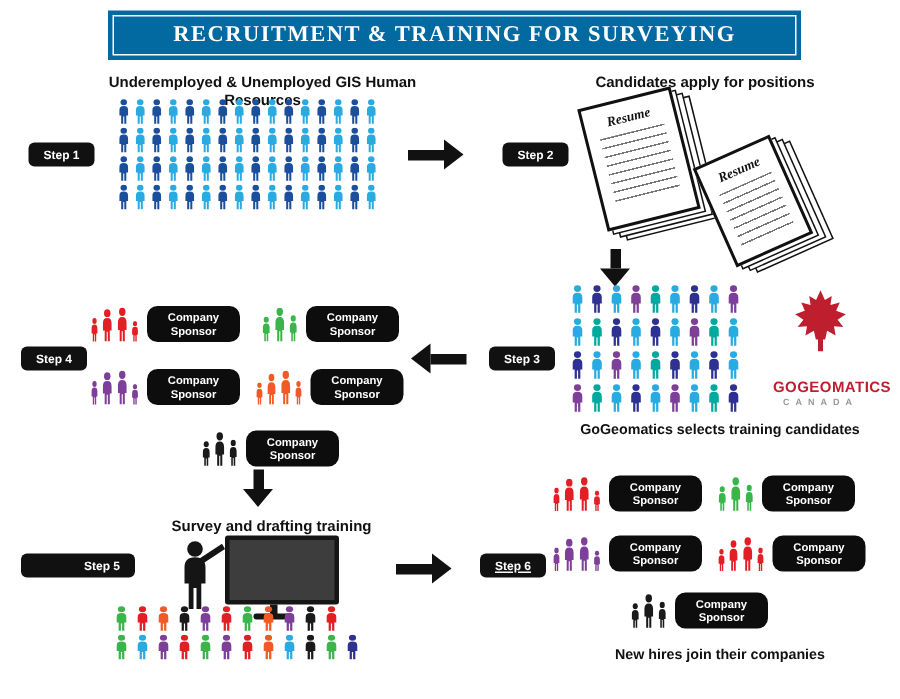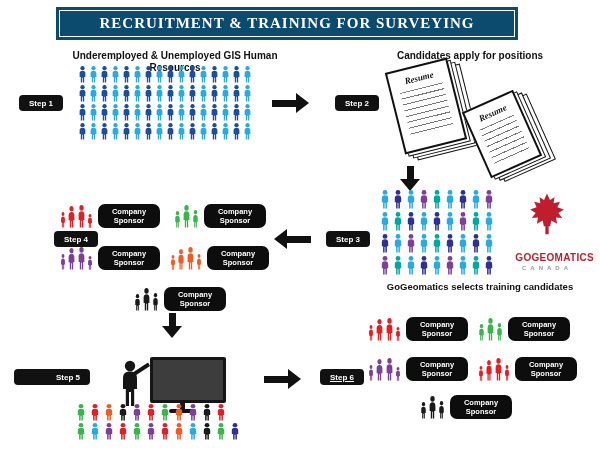--- a/index.html
+++ b/index.html
@@ -1,39 +1,39 @@
 <!DOCTYPE html>
 <html><head>
 <meta charset="utf-8">
 <style>
   html,body{margin:0;padding:0;background:#fff;}
   .canvas{position:relative;width:600px;height:466px;background:#ffffff;overflow:hidden;
           font-family:"Liberation Sans",sans-serif;color:#111;}
 
   
-  .banner{position:absolute;left:56px;top:7px;width:462px;background:#0c4a6e;padding:3px;box-sizing:border-box;}
+  .banner{position:absolute;left:72px;top:7px;width:462px;background:#0369a1;padding:3px;box-sizing:border-box;}
   .banner-inner{border:1.5px solid #fff;color:#fff;text-align:center;padding:4px 6px;
     font-family:"Liberation Serif",serif;font-weight:bold;font-size:15px;letter-spacing:1px;}
 
   
   .heading{position:absolute;font-weight:bold;font-size:10px;text-align:center;line-height:1.2;}
   .h-step1{left:52px;top:50px;width:246px;}
   .h-step2{left:368px;top:50px;width:204px;}
   .h-step4{left:88px;top:191px;width:178px;}
   .h-step5{left:90px;top:346px;width:182px;}
   .cap-step3{left:372px;top:281px;width:216px;font-size:9.5px;}
   .cap-step6{left:376px;top:431px;width:208px;font-size:9.5px;}
 
   
   .step-badge{position:absolute;width:44px;height:16px;background:#111;color:#fff;border-radius:4px;
     display:flex;align-items:center;justify-content:center;font-weight:bold;font-size:8px;}
   .badge-step1{left:19px;top:95px;}
   .badge-step2{left:335px;top:95px;}
   .badge-step3{left:326px;top:231px;}
-  .badge-step4{left:14px;top:231px;margin-left:40px;}
+  .badge-step4{left:14px;top:231px;}
   .badge-step5{left:14px;top:369px;padding-left:32px;}
   .badge-step6{left:320px;top:369px;text-decoration:underline;}
 
   
   .arrow{position:absolute;display:flex;align-items:center;}
   .arrow.down{flex-direction:column;}
   .shaft-h{display:block;width:24px;height:7px;background:#111;}
   .head-r{display:block;width:0;height:0;border-left:13px solid #111;border-top:10px solid transparent;border-bottom:10px solid transparent;}
   .head-l{display:block;width:0;height:0;border-right:13px solid #111;border-top:10px solid transparent;border-bottom:10px solid transparent;}
   .shaft-v{display:block;width:7px;height:13px;background:#111;}
@@ -1133,20 +1133,21 @@
         </div>
       </div>
     <div class="sponsor">Company Sponsor</div>
   </div>
 
   <div class="arrow down arrow-4">
       <i class="shaft-v"></i>
       <i class="head-d"></i>
     </div>
 
+  <div class="heading h-step5">Survey and drafting training</div>
   <div class="step-badge badge-step5">Step 5</div>
   <div class="board"></div>
   <div class="board-pole"></div>
   <div class="board-base"></div>
   <div class="instructor">
     <svg width="38" height="50" viewBox="0 0 38 50">
       <g fill="#151515">
         <circle cx="14" cy="7" r="5.2"></circle>
         <polygon points="16,14 32,3.5 34,7 18,17.5"></polygon>
         <path d="M14 12.5 C9 12.5 7 15 7 19.5 L7 30 L9.8 30 L9.8 47 L13 47 L13 33 L15 33 L15 47 L18.2 47 L18.2 30 L21 30 L21 19.5 C21 15 19 12.5 14 12.5 Z"></path>
@@ -1522,14 +1523,15 @@
               <g fill="#1a1a1a">
                 <circle cx="10" cy="5" r="4.8"></circle>
                 <path d="M10 11 C5.5 11 3.6 13.2 3.6 17.5 L3.6 26 L6.2 26 L6.2 39 L9.2 39 L9.2 27.5 L10.8 27.5 L10.8 39 L13.8 39 L13.8 26 L16.4 26 L16.4 17.5 C16.4 13.2 14.5 11 10 11 Z"></path>
               </g>
             </svg>
           </span>
         </div>
       </div>
     <div class="sponsor">Company Sponsor</div>
   </div>
+  <div class="heading cap-step6">New hires join their companies</div>
 
 </div>
 
 </body></html>

